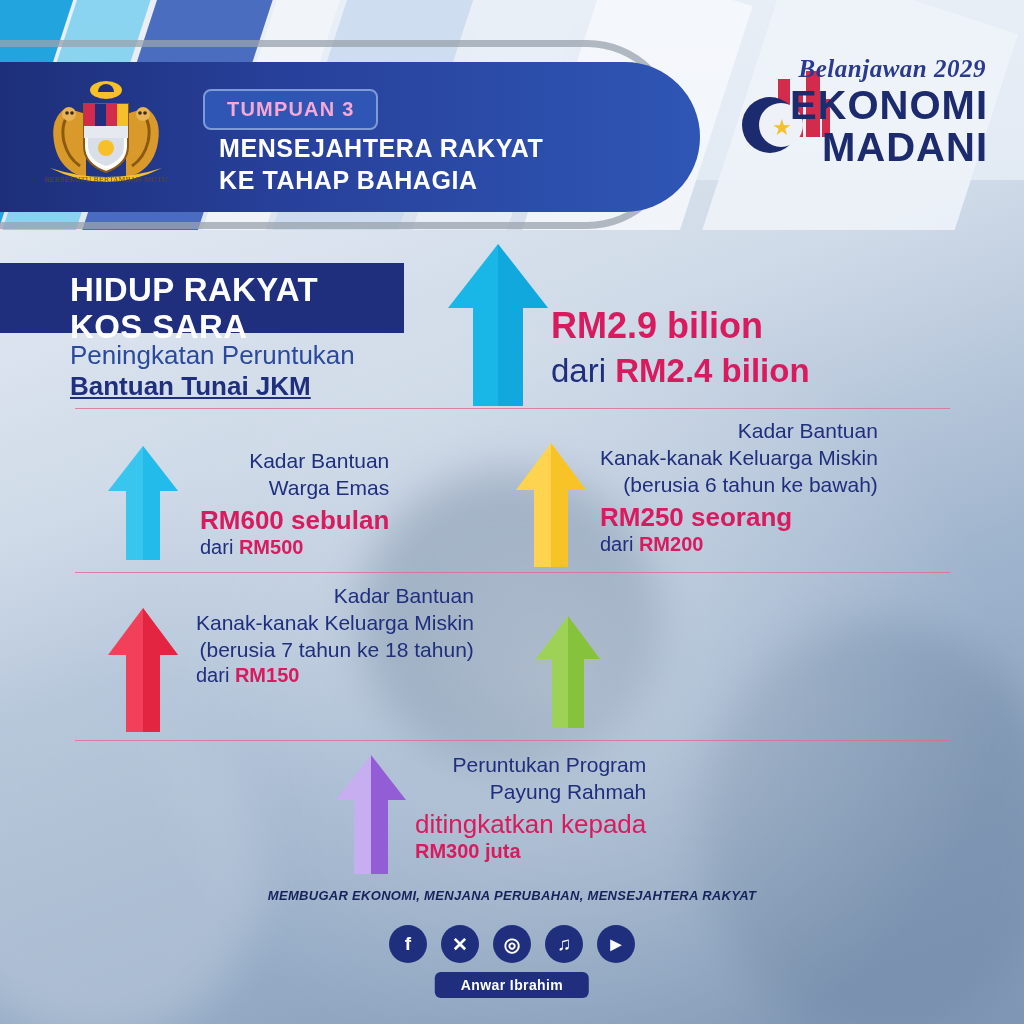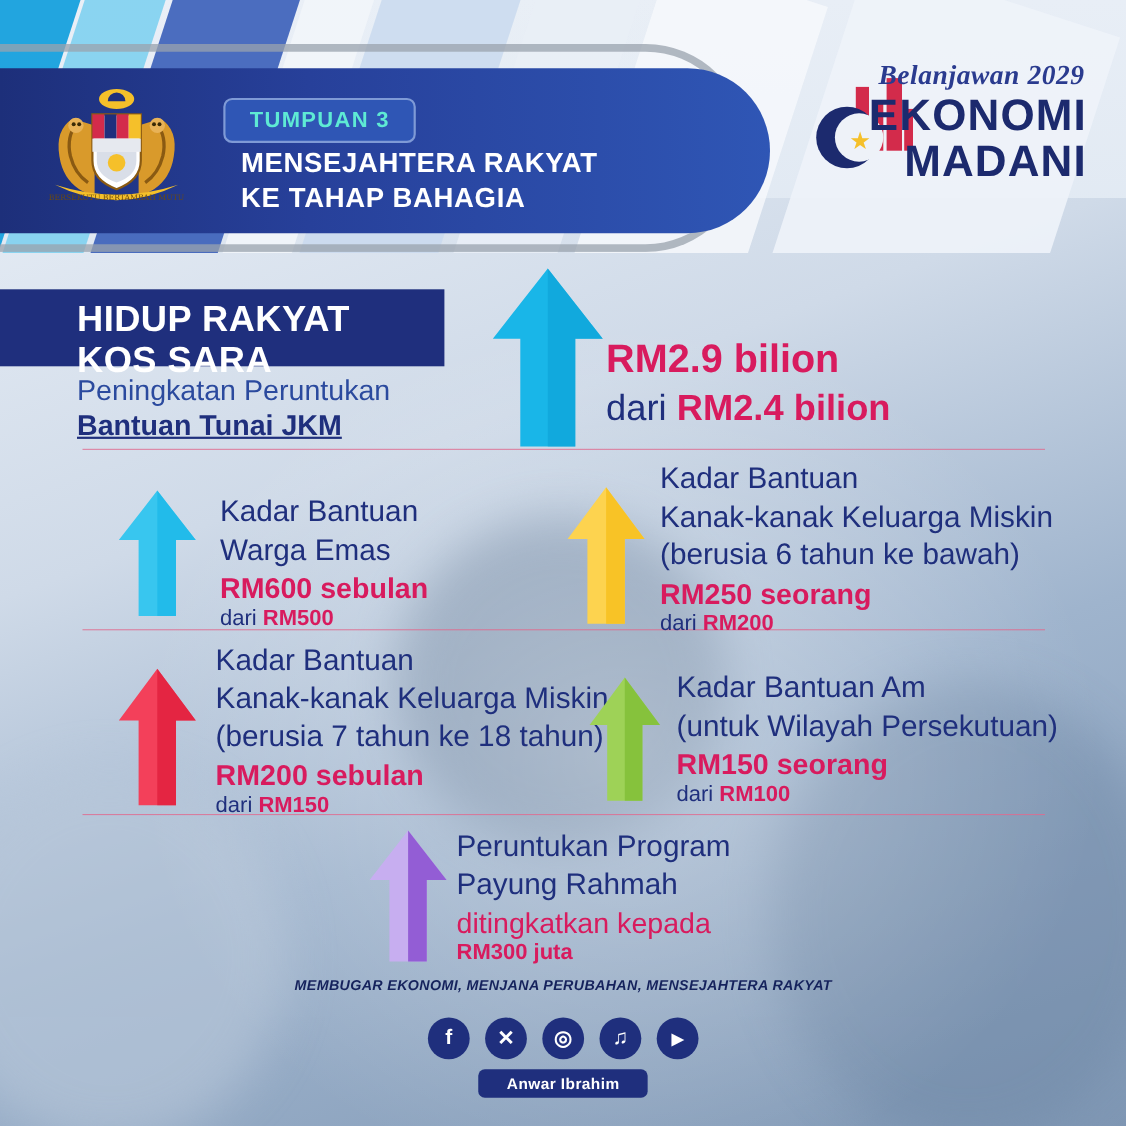--- a/index.html
+++ b/index.html
@@ -40,21 +40,21 @@
   }
   .crest{
     position:absolute;left:36px;top:78px;width:140px;height:110px;
   }
   .tumpuan-pill{
     position:absolute;left:203px;top:89px;
     background:#2f56b5;
     border:2px solid #7f9ad6;
     border-radius:8px;
     padding:7px 22px;
-    color:#5eead4;font-weight:bold;font-size:20px;letter-spacing:1.2px;
+    color:#f9a8d4;font-weight:bold;font-size:20px;letter-spacing:1.2px;
   }
   .header-title{
     position:absolute;left:219px;top:132px;
     color:#ffffff;font-weight:bold;font-size:25px;line-height:1.28;letter-spacing:.6px;
   }
 
   
   .madani{position:absolute;right:36px;top:55px;width:250px;height:110px;}
   .madani-belanjawan{
     position:absolute;right:2px;top:0;
@@ -113,21 +113,21 @@
     font-size:33px;color:#1f2f7d;
   }
   .headline-from b{color:#d81b5e;}
 
   
   .arrow{position:absolute;}
   .arrow svg{display:block;}
 
   
   .item{position:absolute;}
-  .item .label{color:#1f2f7d;font-size:27px;line-height:1.28;}
+  .item .label{color:#1f2f7d;font-size:21px;line-height:1.28;text-align:right;}
   .item .amt{color:#d81b5e;font-weight:bold;font-size:26px;margin-top:3px;}
   .item .from{color:#1f2f7d;font-size:20px;}
   .item .from b{color:#d81b5e;font-weight:bold;}
 
   .hr{position:absolute;height:1px;background:#e06a8e;opacity:.8;}
 
   
   .footer-slogan{
     position:absolute;left:0;right:0;top:888px;text-align:center;
     color:#15225c;font-weight:bold;font-style:italic;font-size:13px;letter-spacing:.3px;
@@ -282,39 +282,30 @@
   <div class="arrow" style="left:105px;top:605px;">
     <svg viewBox="0 0 76 130" width="76" height="130">
       <path d="M38 3 L73 50 L55 50 L55 127 L21 127 L21 50 L3 50 Z" fill="#f3405a"></path>
       <path d="M38 3 L73 50 L55 50 L55 127 L38 127 Z" fill="#e01e3c" opacity=".8"></path>
     </svg>
   </div>
   <div class="item" style="left:196px;top:583px;">
     <div class="label">Kadar Bantuan</div>
     <div class="label">Kanak-kanak Keluarga Miskin</div>
     <div class="label">(berusia 7 tahun ke 18 tahun)</div>
-    <div class="amt">RM200 sebulan</div>
     <div class="from">
       <span>dari </span><b>RM150</b>
     </div>
   </div>
 
   <div class="arrow" style="left:533px;top:613px;">
     <svg viewBox="0 0 70 118" width="70" height="118">
       <path d="M35 3 L67 46 L51 46 L51 115 L19 115 L19 46 L3 46 Z" fill="#9ed257"></path>
       <path d="M35 3 L67 46 L51 46 L51 115 L35 115 Z" fill="#7fbe36" opacity=".8"></path>
     </svg>
-  </div>
-  <div class="item" style="left:615px;top:608px;">
-    <div class="label">Kadar Bantuan Am</div>
-    <div class="label">(untuk Wilayah Persekutuan)</div>
-    <div class="amt">RM150 seorang</div>
-    <div class="from">
-      <span>dari </span><b>RM100</b>
-    </div>
   </div>
 
   <div class="arrow" style="left:333px;top:752px;">
     <svg viewBox="0 0 76 125" width="76" height="125">
       <path d="M38 3 L73 48 L55 48 L55 122 L21 122 L21 48 L3 48 Z" fill="#c7aef0"></path>
       <path d="M38 3 L73 48 L55 48 L55 122 L38 122 Z" fill="#8a4fd0" opacity=".85"></path>
     </svg>
   </div>
   <div class="item" style="left:415px;top:752px;">
     <div class="label">Peruntukan Program</div>

